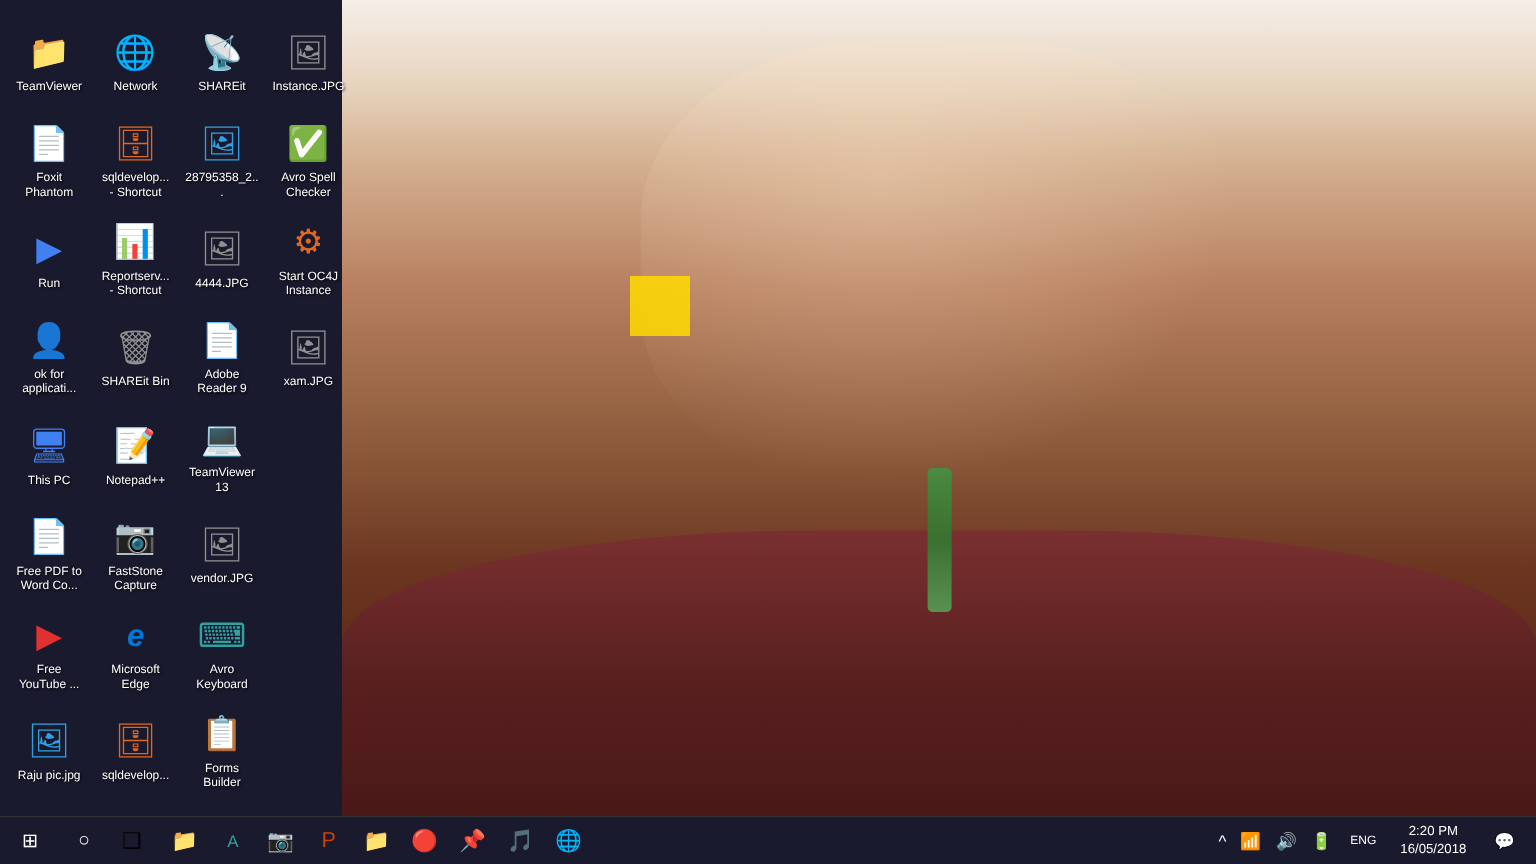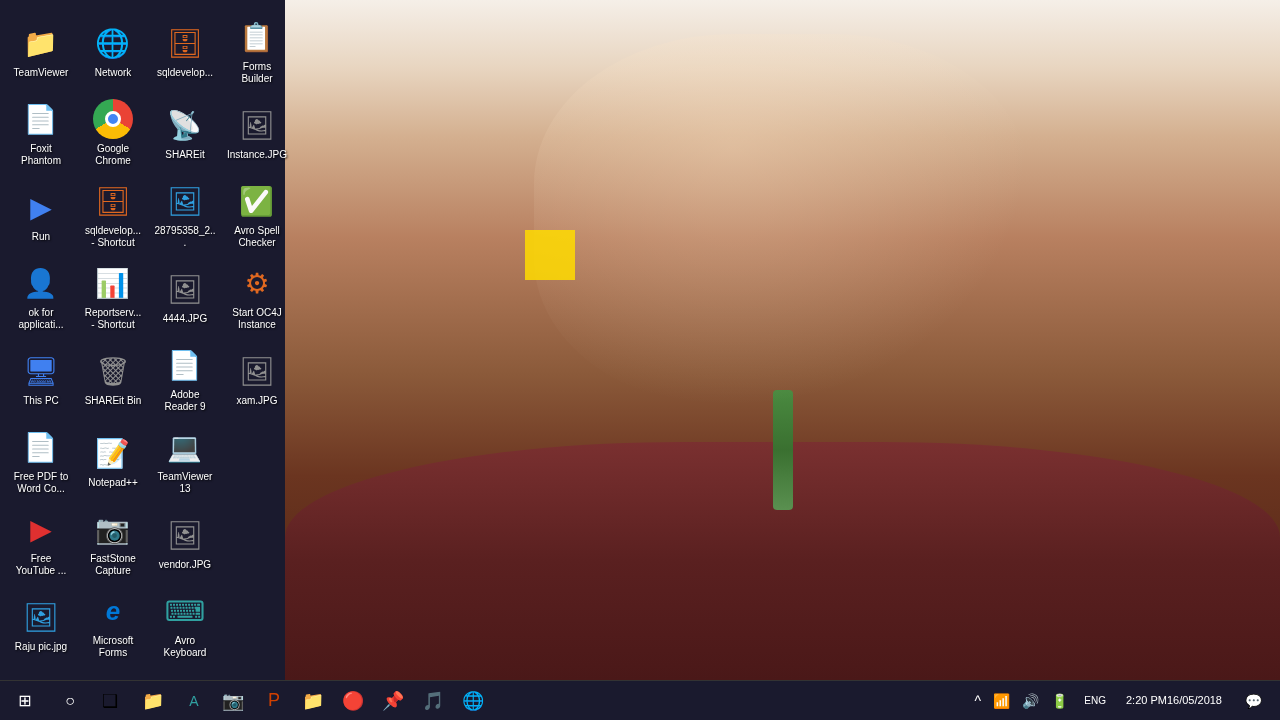--- a/index.html
+++ b/index.html
@@ -148,21 +148,21 @@
 
     .sys-icon {
       font-size: 14px;
       color: #fff;
       cursor: pointer;
       padding: 2px 3px;
     }
 
     .taskbar-clock {
       display: flex;
-      flex-direction: row;
+      flex-direction: column;
       align-items: center;
       justify-content: center;
       color: #fff;
       font-size: 11px;
       padding: 0 8px;
       cursor: pointer;
       line-height: 1.3;
     }
 
     .taskbar-lang {
@@ -246,26 +246,20 @@
   <div class="desktop-icon">
     <div class="icon-img ic-img">🖼</div>
     <div class="icon-label">Raju pic.jpg</div>
   </div>
 
   <div class="desktop-icon">
     <div class="icon-img ic-blue">🌐</div>
     <div class="icon-label">Network</div>
   </div>
   <div class="desktop-icon">
-    <div class="icon-img" style="background:conic-gradient(#ea4335 0deg 120deg, #fbbc05 120deg 240deg, #34a853 240deg 360deg);border-radius:50%;position:relative;">
-      <div style="position:absolute;width:16px;height:16px;background:#4285f4;border-radius:50%;top:50%;left:50%;transform:translate(-50%,-50%);border:3px solid #fff;"></div>
-    </div>
-    <div class="icon-label">Google Chrome</div>
-  </div>
-  <div class="desktop-icon">
     <div class="icon-img ic-orange">🗄</div>
     <div class="icon-label">sqldevelop... - Shortcut</div>
   </div>
   <div class="desktop-icon">
     <div class="icon-img ic-blue">📊</div>
     <div class="icon-label">Reportserv... - Shortcut</div>
   </div>
 
   <div class="desktop-icon">
     <div class="icon-img ic-gray">🗑</div>
@@ -274,21 +268,21 @@
   <div class="desktop-icon">
     <div class="icon-img ic-green">📝</div>
     <div class="icon-label">Notepad++</div>
   </div>
   <div class="desktop-icon">
     <div class="icon-img ic-red">📷</div>
     <div class="icon-label">FastStone Capture</div>
   </div>
   <div class="desktop-icon">
     <div class="icon-img ic-blue" style="font-style:italic;font-weight:bold;font-size:26px;color:#0078d7;">e</div>
-    <div class="icon-label">Microsoft Forms</div>
+    <div class="icon-label">Microsoft Edge</div>
   </div>
 
   <div class="desktop-icon">
     <div class="icon-img ic-orange">🗄</div>
     <div class="icon-label">sqldevelop...</div>
   </div>
   <div class="desktop-icon">
     <div class="icon-img ic-blue">📡</div>
     <div class="icon-label">SHAREit</div>
   </div>

